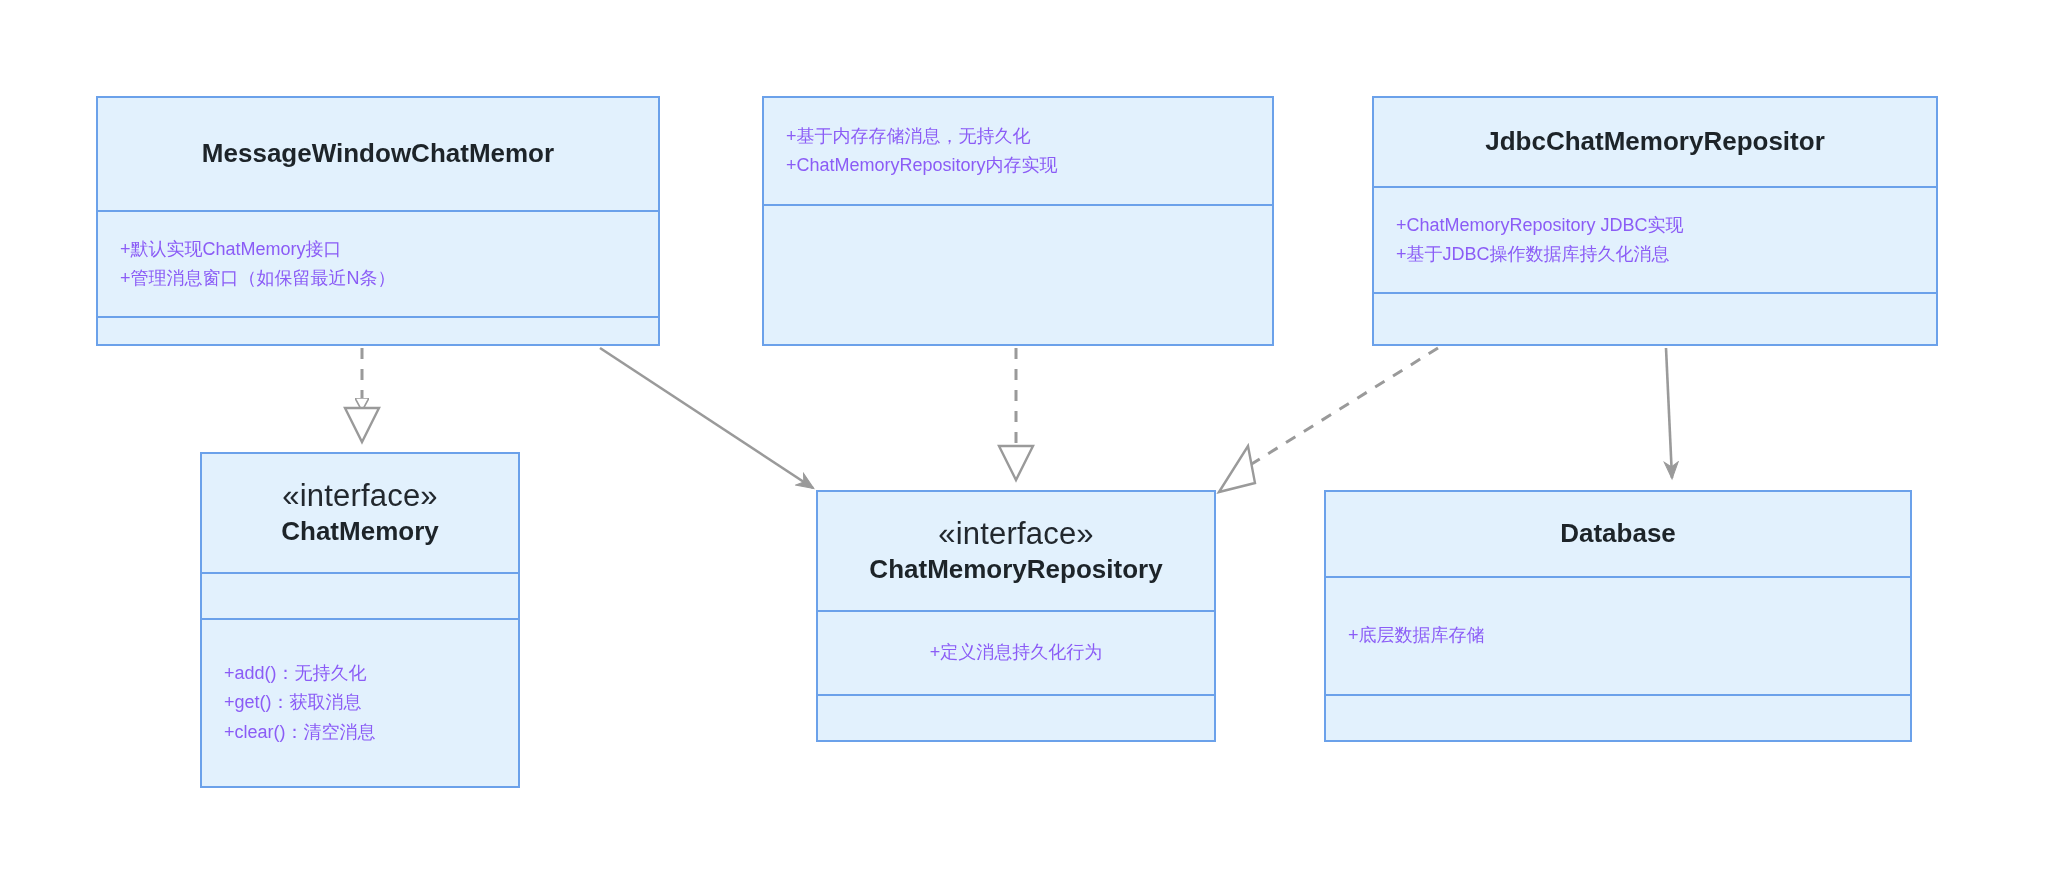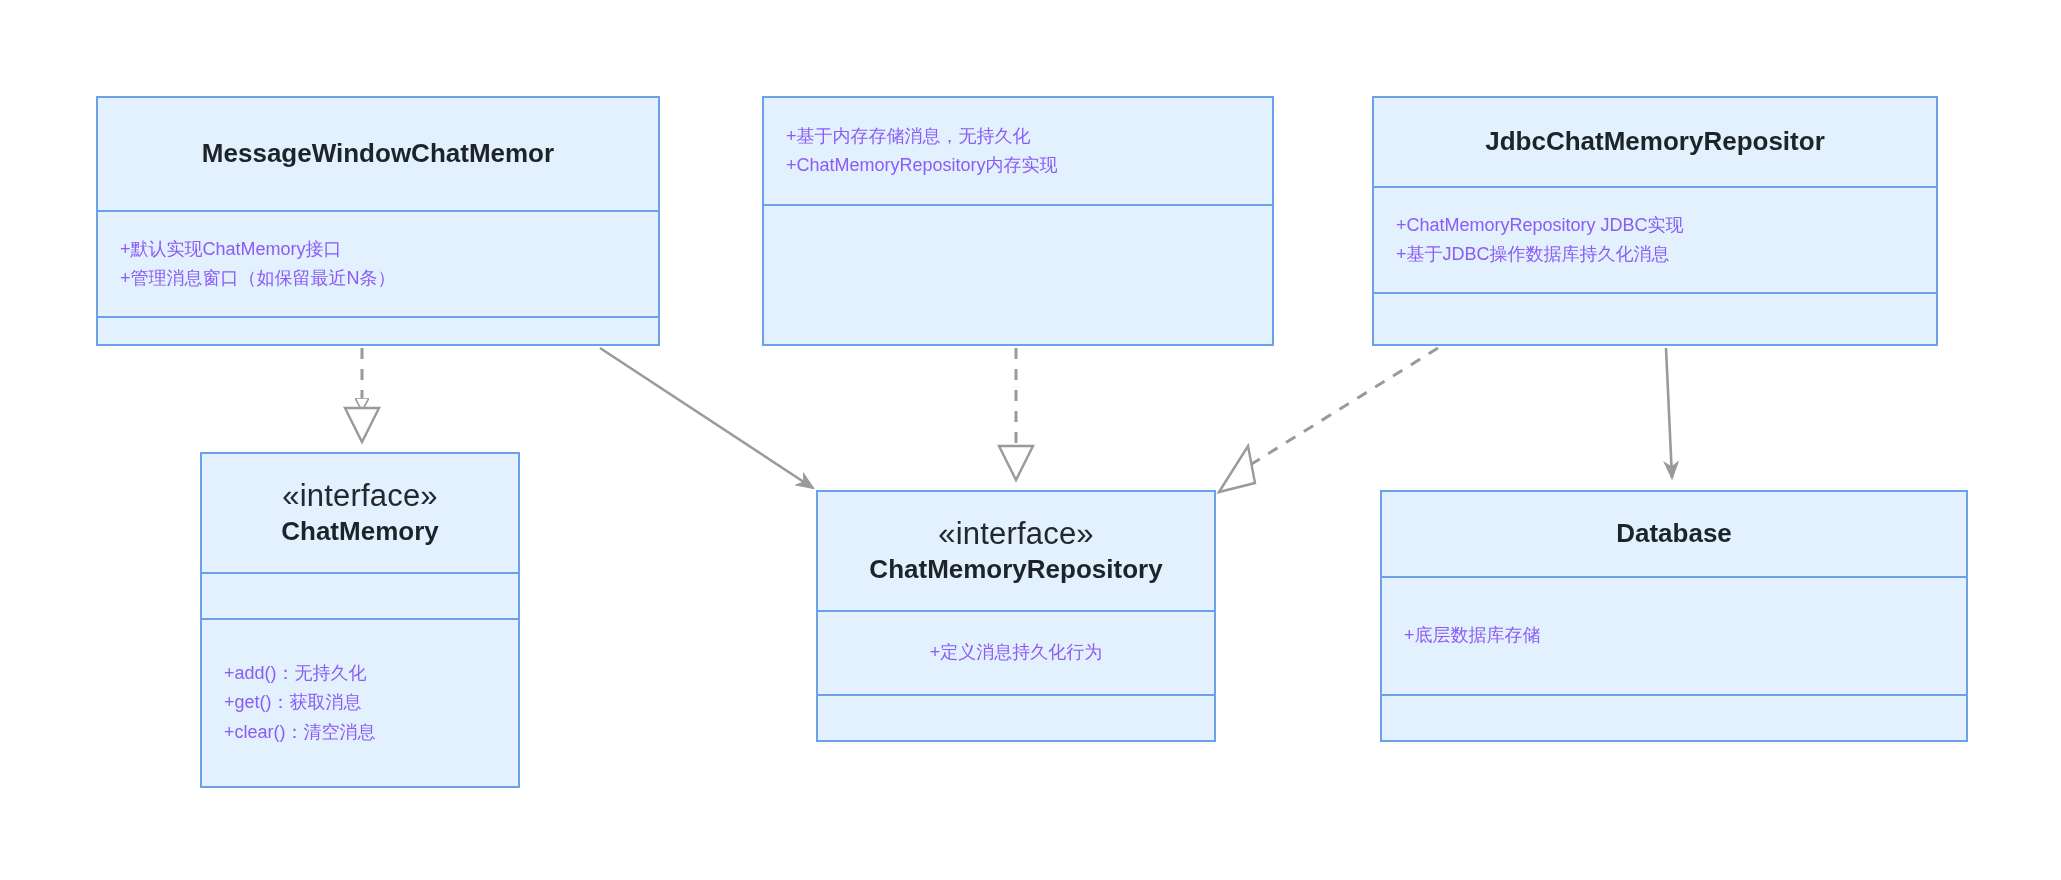--- a/index.html
+++ b/index.html
@@ -165,21 +165,21 @@
     <div class="compartment title-comp" style="height:118px;">
       <div class="stereotype">«interface»</div>
       <div class="class-name">ChatMemoryRepository</div>
     </div>
     <div class="compartment members" style="height:84px;text-align:center;">
       <div class="member-line">+定义消息持久化行为</div>
     </div>
     <div class="compartment empty-comp" style="flex:1 1 auto;"></div>
   </div>
 
-  <div class="uml-class" style="left:1380px; top:490px; width:588px; height:252px;">
+  <div class="uml-class" style="left:1324px; top:490px; width:588px; height:252px;">
     <div class="compartment title-comp" style="height:84px;">
       <div class="class-name">Database</div>
     </div>
     <div class="compartment members" style="height:118px;">
       <div class="member-line">+底层数据库存储</div>
     </div>
     <div class="compartment empty-comp" style="flex:1 1 auto;"></div>
   </div>
 
 </div>

